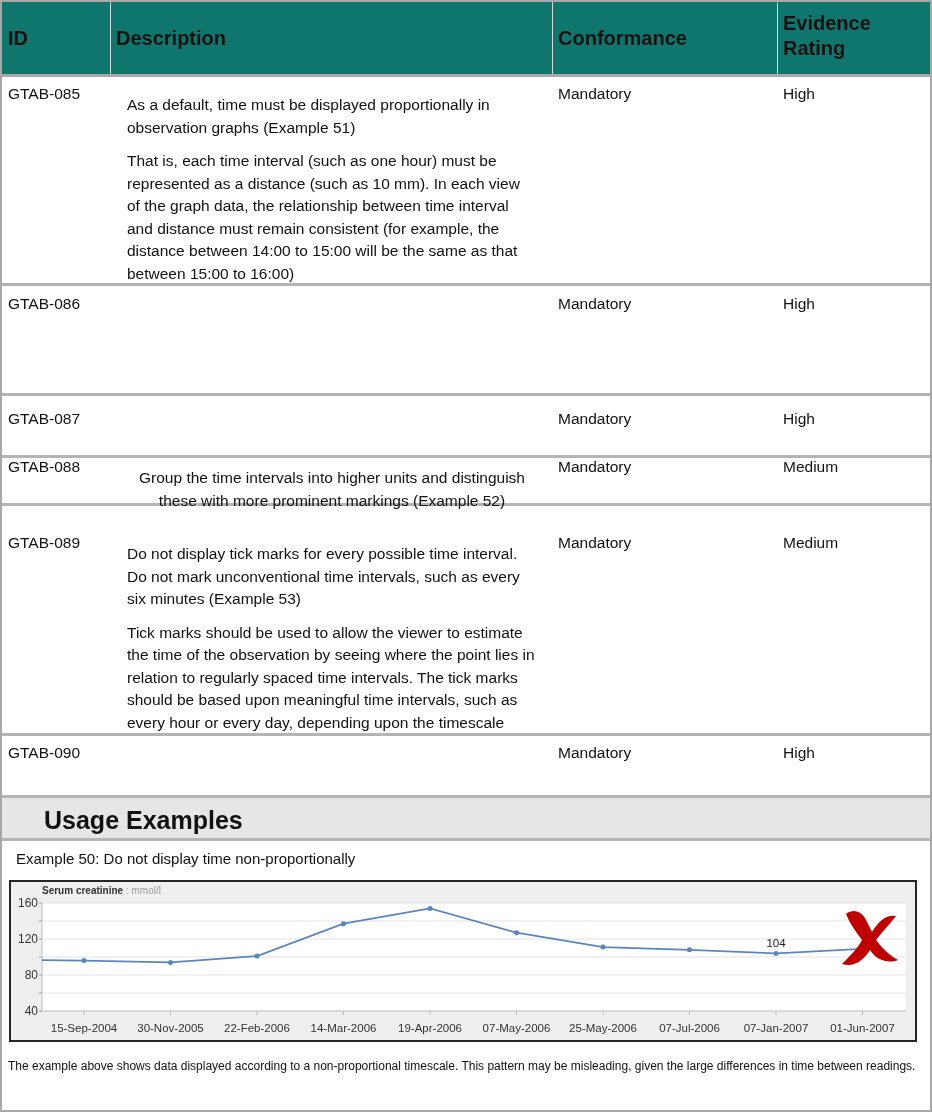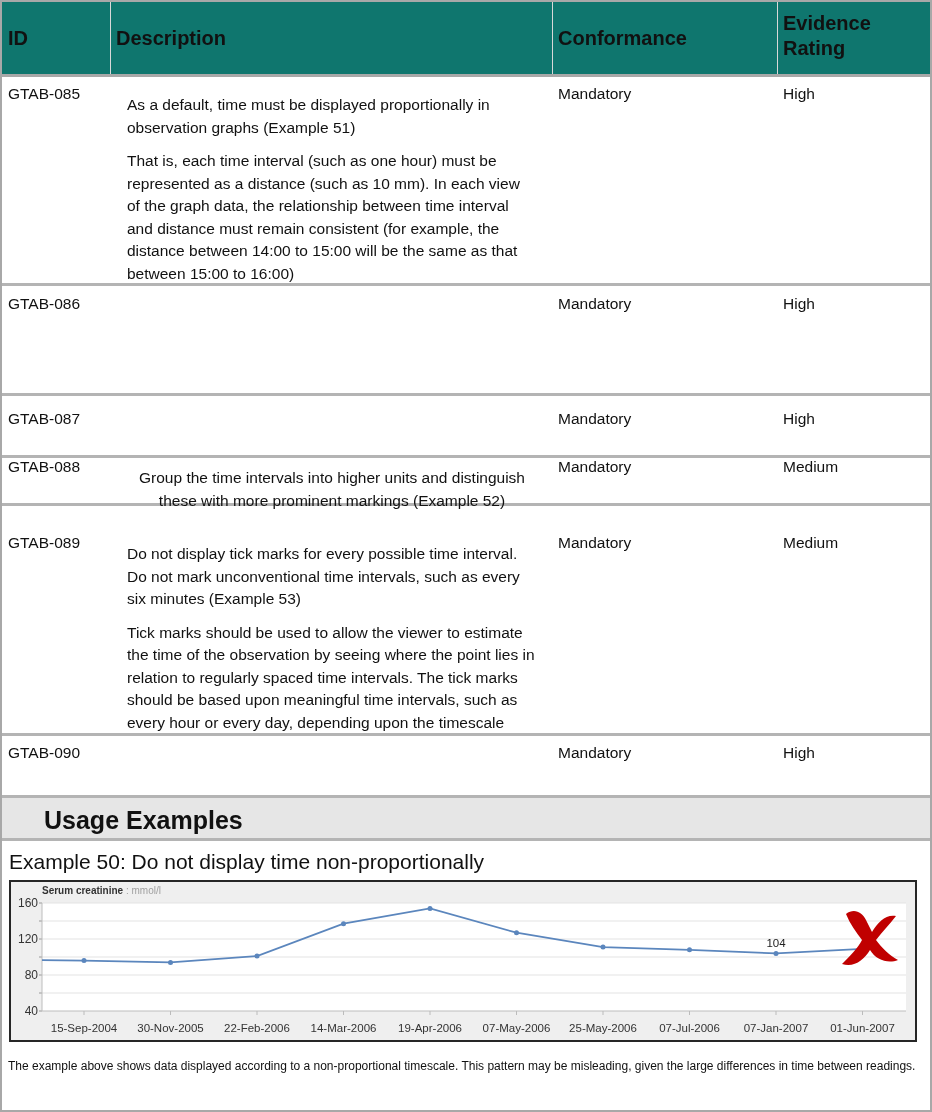--- a/index.html
+++ b/index.html
@@ -15,21 +15,21 @@
   .row .c { position: absolute; font-size: 15.5px; line-height: 22.5px; }
   .c.id { left: 6px; }
   .c.desc { left: 114px; width: 432px; }
   .c.conf { left: 556px; }
   .c.rate { left: 781px; }
   .desc p { margin: 11px; }
   .desc p + p { margin-top: 6px; }
   .usage { position: absolute; left: 2px; top: 798px; width: 928px; height: 40px;
            background: #e6e6e6; border-bottom: 3px solid #b4b4b4; }
   .usage span { position: absolute; left: 6px; top: 8px; font-weight: bold; font-size: 25px; margin-left: 36px; }
-  .ex-title { position: absolute; left: 9px; top: 850px; font-size: 21px; }
+  .ex-title { position: absolute; left: 16px; top: 850px; font-size: 15px; }
   .chart-box { position: absolute; left: 9px; top: 880px; width: 904px; height: 158px;
                border: 2px solid #262626; background: #efefef; }
   .chart-title { position: absolute; left: 31px; top: 3px; font-size: 10px; }
   .chart-title b { color: #333; }
   .chart-title span { color: #a0a0a0; }
   .caption { position: absolute; left: 8px; top: 1055px; width: 915px; font-size: 12px; line-height: 23px; }
   svg text { font-family: "Liberation Sans", sans-serif; }
 </style>
 </head>
 <body>

